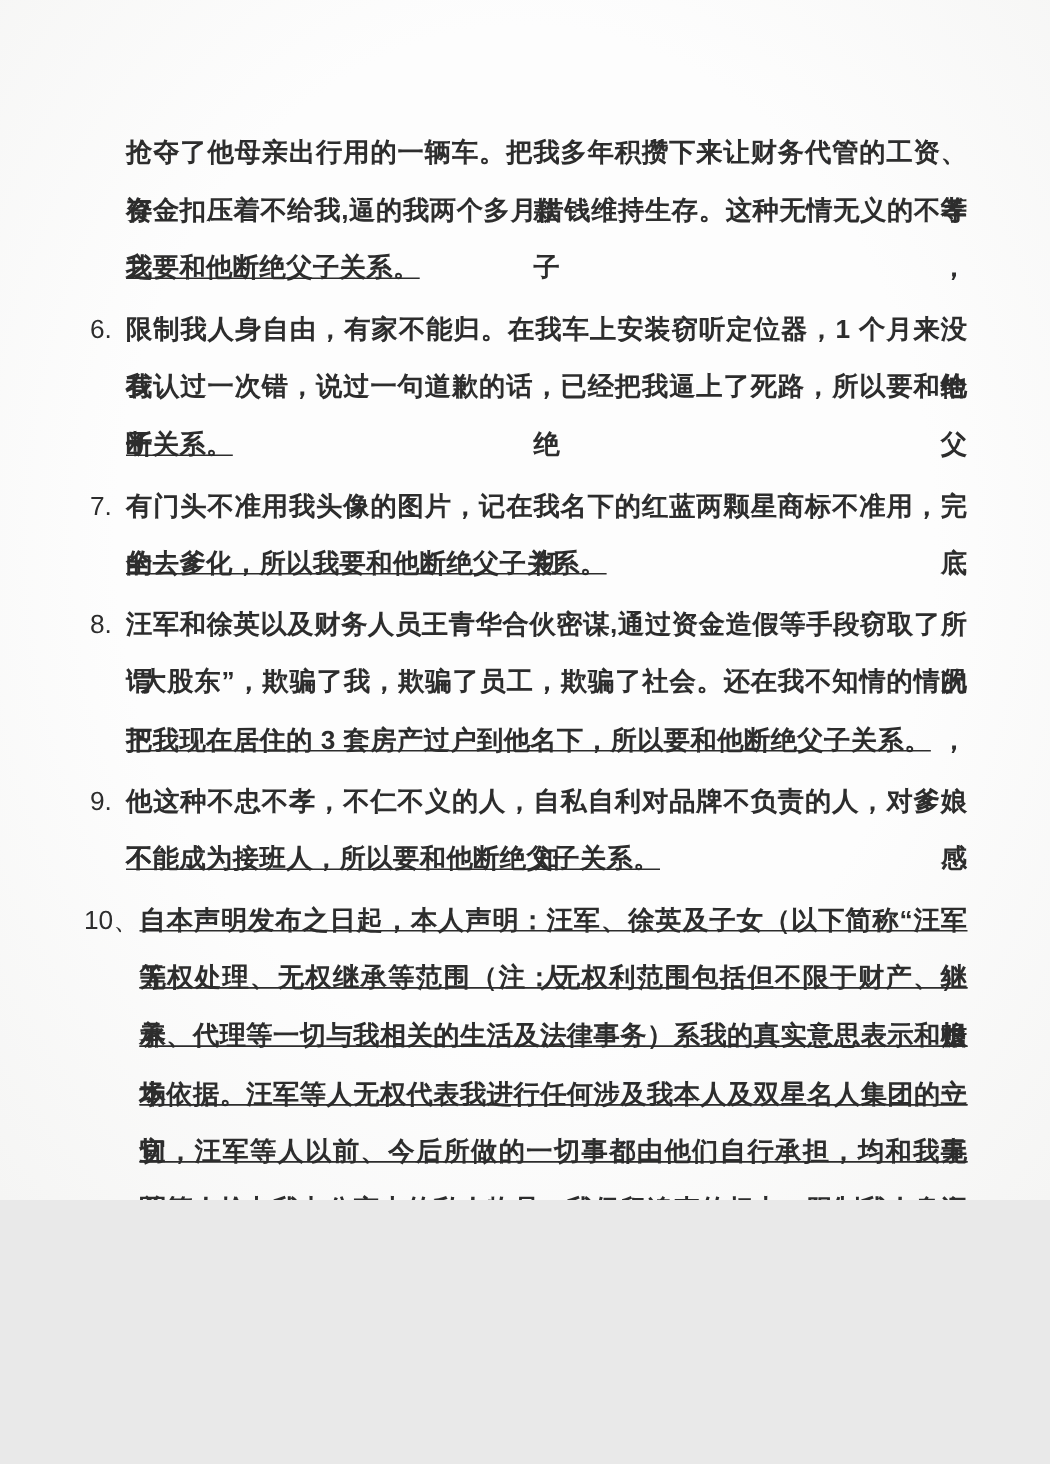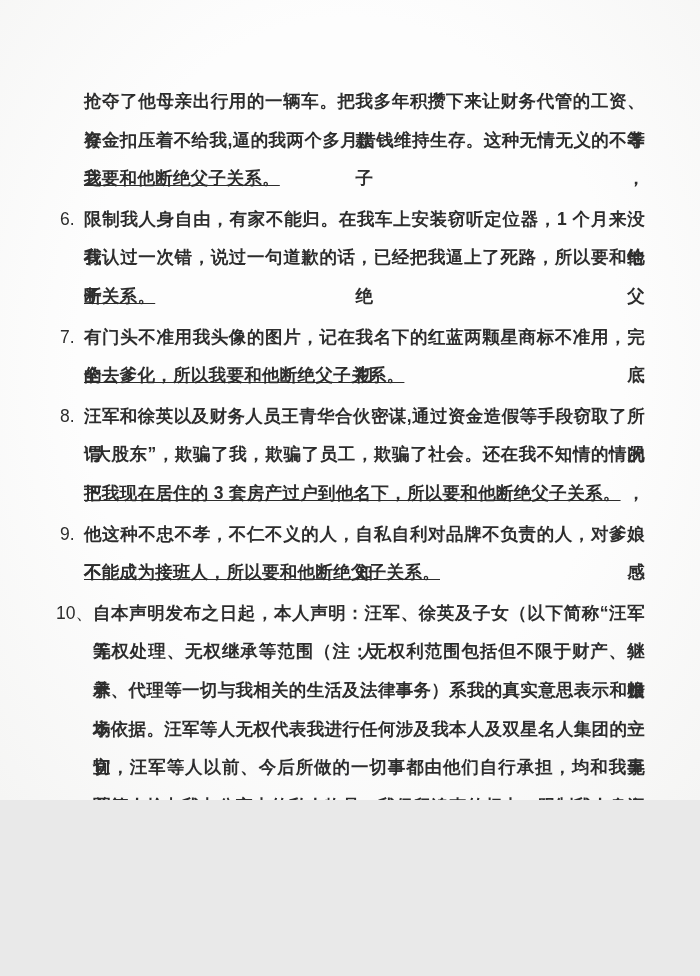--- a/index.html
+++ b/index.html
@@ -39,20 +39,21 @@
   .num {
     position: absolute;
     top: 0;
     left: -24px;
     line-height: 38.6px;
     font-weight: 400;
     letter-spacing: 0;
   }
   .item-10 {
     margin-left: 9px;
+    text-decoration: underline;
   }
   .item-10 .num {
     left: -37px;
   }
 </style>
 </head>
 <body>
 
 <div class="page">
 

